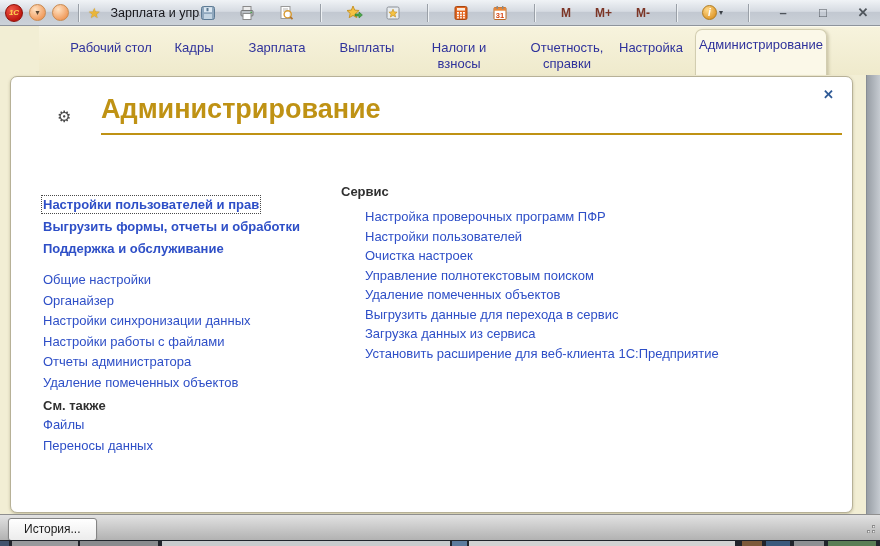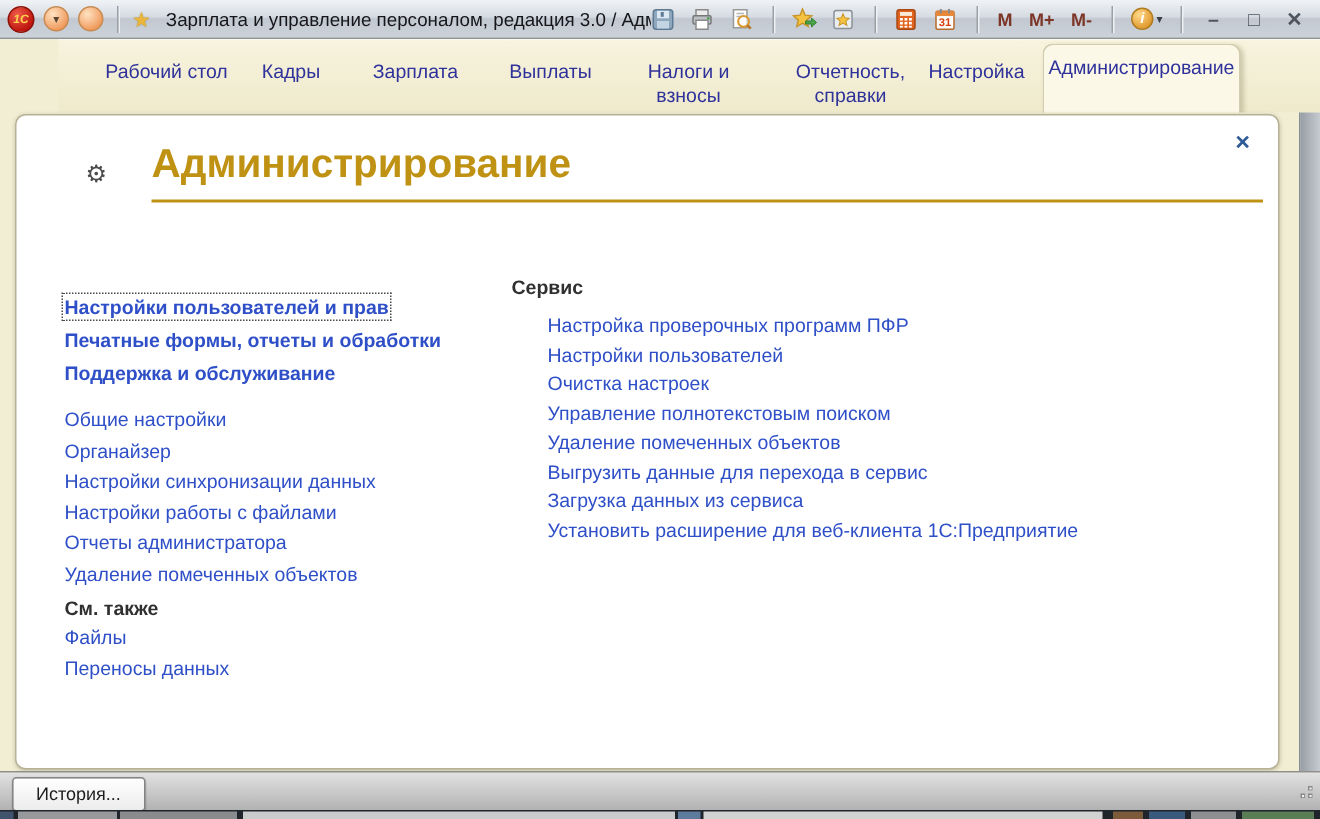--- a/index.html
+++ b/index.html
@@ -18,21 +18,21 @@
   .tb-left{display:flex;align-items:center;gap:6px;padding-left:5px;}
   .logo-1c{width:18px;height:18px;border-radius:50%;background:radial-gradient(circle at 35% 30%,#f05a4a,#c01810 70%);
     color:#ffd34d;font-size:8px;font-weight:bold;font-style:italic;display:flex;align-items:center;justify-content:center;
     border:1px solid #8d1008;cursor:pointer;}
   .round-btn{width:17px;height:17px;border-radius:50%;background:radial-gradient(circle at 35% 30%,#ffe2c2,#f09a5c 75%);
     border:1px solid #c8особ;border:1px solid #c88a50;display:flex;align-items:center;justify-content:center;
     font-size:8px;color:#5a4632;cursor:pointer;}
   .tb-sep{width:1px;height:18px;background:#9aa0a8;margin:0 3px;box-shadow:1px 0 0 #eef1f4;}
   .tb-star{font-size:14px;color:#e9b53a;text-shadow:0 0 1px #a87d20;cursor:pointer;line-height:1;}
   .tb-title{font-size:12.5px;color:#15151a;padding-left:10px;white-space:nowrap;overflow:hidden;flex:0 1 auto;}
-  .tb-right{display:flex;align-items:center;gap:9px;margin-left:auto;padding-right:8px;}
+  .tb-right{display:flex;align-items:center;gap:22px;margin-left:auto;padding-right:8px;}
   .tb-ic{width:17px;height:17px;display:flex;align-items:center;justify-content:center;cursor:pointer;}
   .mem{font-size:12px;font-weight:bold;color:#7c3526;cursor:pointer;padding:0 1px;}
   .info-wrap{display:flex;align-items:center;gap:2px;cursor:pointer;}
   .info-circle{width:15px;height:15px;border-radius:50%;background:radial-gradient(circle at 35% 30%,#ffd98a,#e09a2e 75%);
     border:1px solid #b07c20;color:#fff;font-size:10px;font-weight:bold;font-style:italic;
     display:flex;align-items:center;justify-content:center;}
   .dd-arrow{font-size:8px;color:#3a3f46;}
   .winctl{font-size:13px;color:#4f555c;font-weight:bold;width:18px;text-align:center;cursor:pointer;line-height:1;}
 
   
@@ -191,21 +191,21 @@
 
   <div class="content">
     <div class="panel">
       <span class="gear">⚙</span>
       <div class="panel-title">Администрирование</div>
       <div class="title-rule"></div>
       <span class="panel-close">✕</span>
 
       <div class="col-left">
         <a class="lnk plink focused">Настройки пользователей и прав</a>
-        <a class="lnk plink">Печатные формы, отчеты и обработки</a>
+        <a class="lnk plink">Выгрузить формы, отчеты и обработки</a>
         <a class="lnk plink">Поддержка и обслуживание</a>
         <div class="grp-gap"></div>
         <a class="lnk rlink">Общие настройки</a>
         <a class="lnk rlink">Органайзер</a>
         <a class="lnk rlink">Настройки синхронизации данных</a>
         <a class="lnk rlink">Настройки работы с файлами</a>
         <a class="lnk rlink">Отчеты администратора</a>
         <a class="lnk rlink">Удаление помеченных объектов</a>
         <div class="see-gap"></div>
         <div class="shead">См. также</div>

